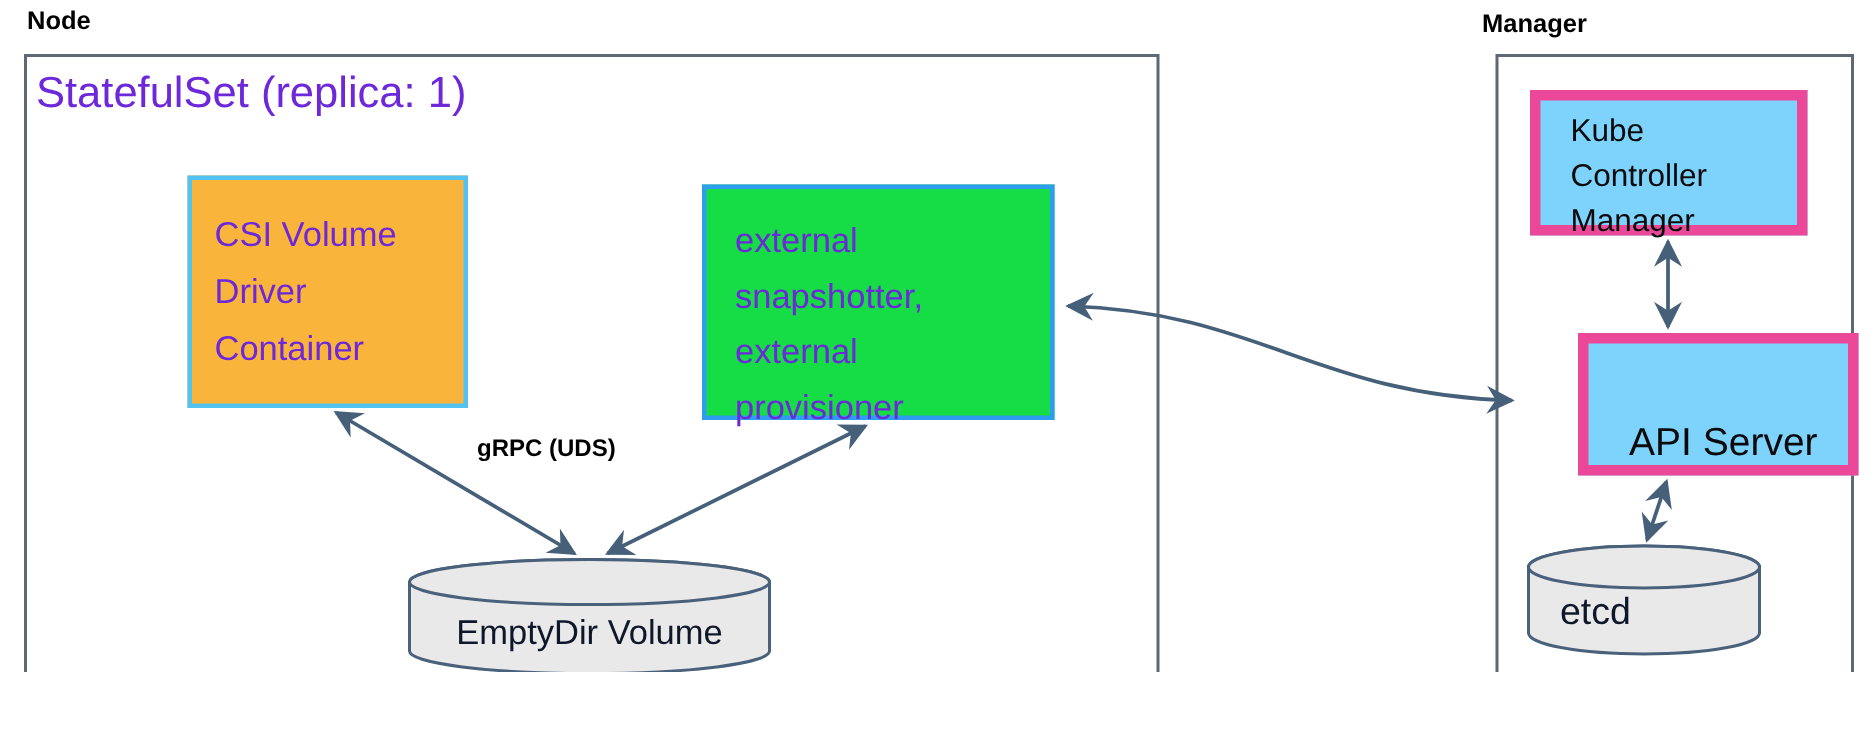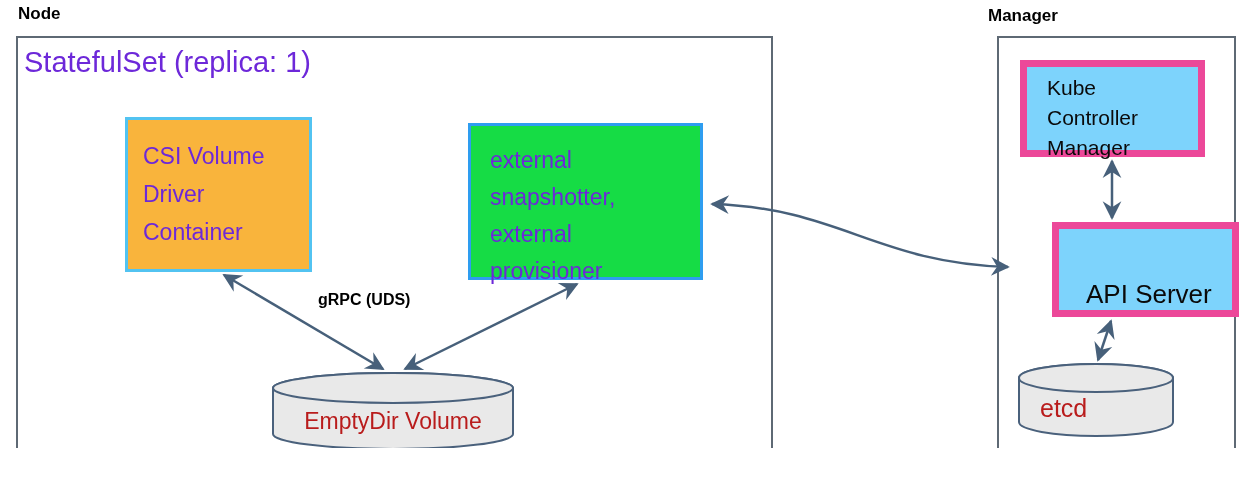--- a/index.html
+++ b/index.html
@@ -68,21 +68,21 @@
     margin-left: 32px;
   }
 
   .grpc-label {
     left: 318px; top: 291px;
     font-size: 16px; font-weight: 600;
     white-space: nowrap;
   }
   .cyl-label {
     font-size: 23px;
-    color: #b91c1c;
+    color: #0f172a;
     white-space: nowrap;
   }
   .emptydir-label {
     left: 273px; top: 408px; width: 240px;
     text-align: center;
   }
   .etcd-label {
     left: 1040px; top: 394px;
     font-size: 25px;
     text-align: center;

